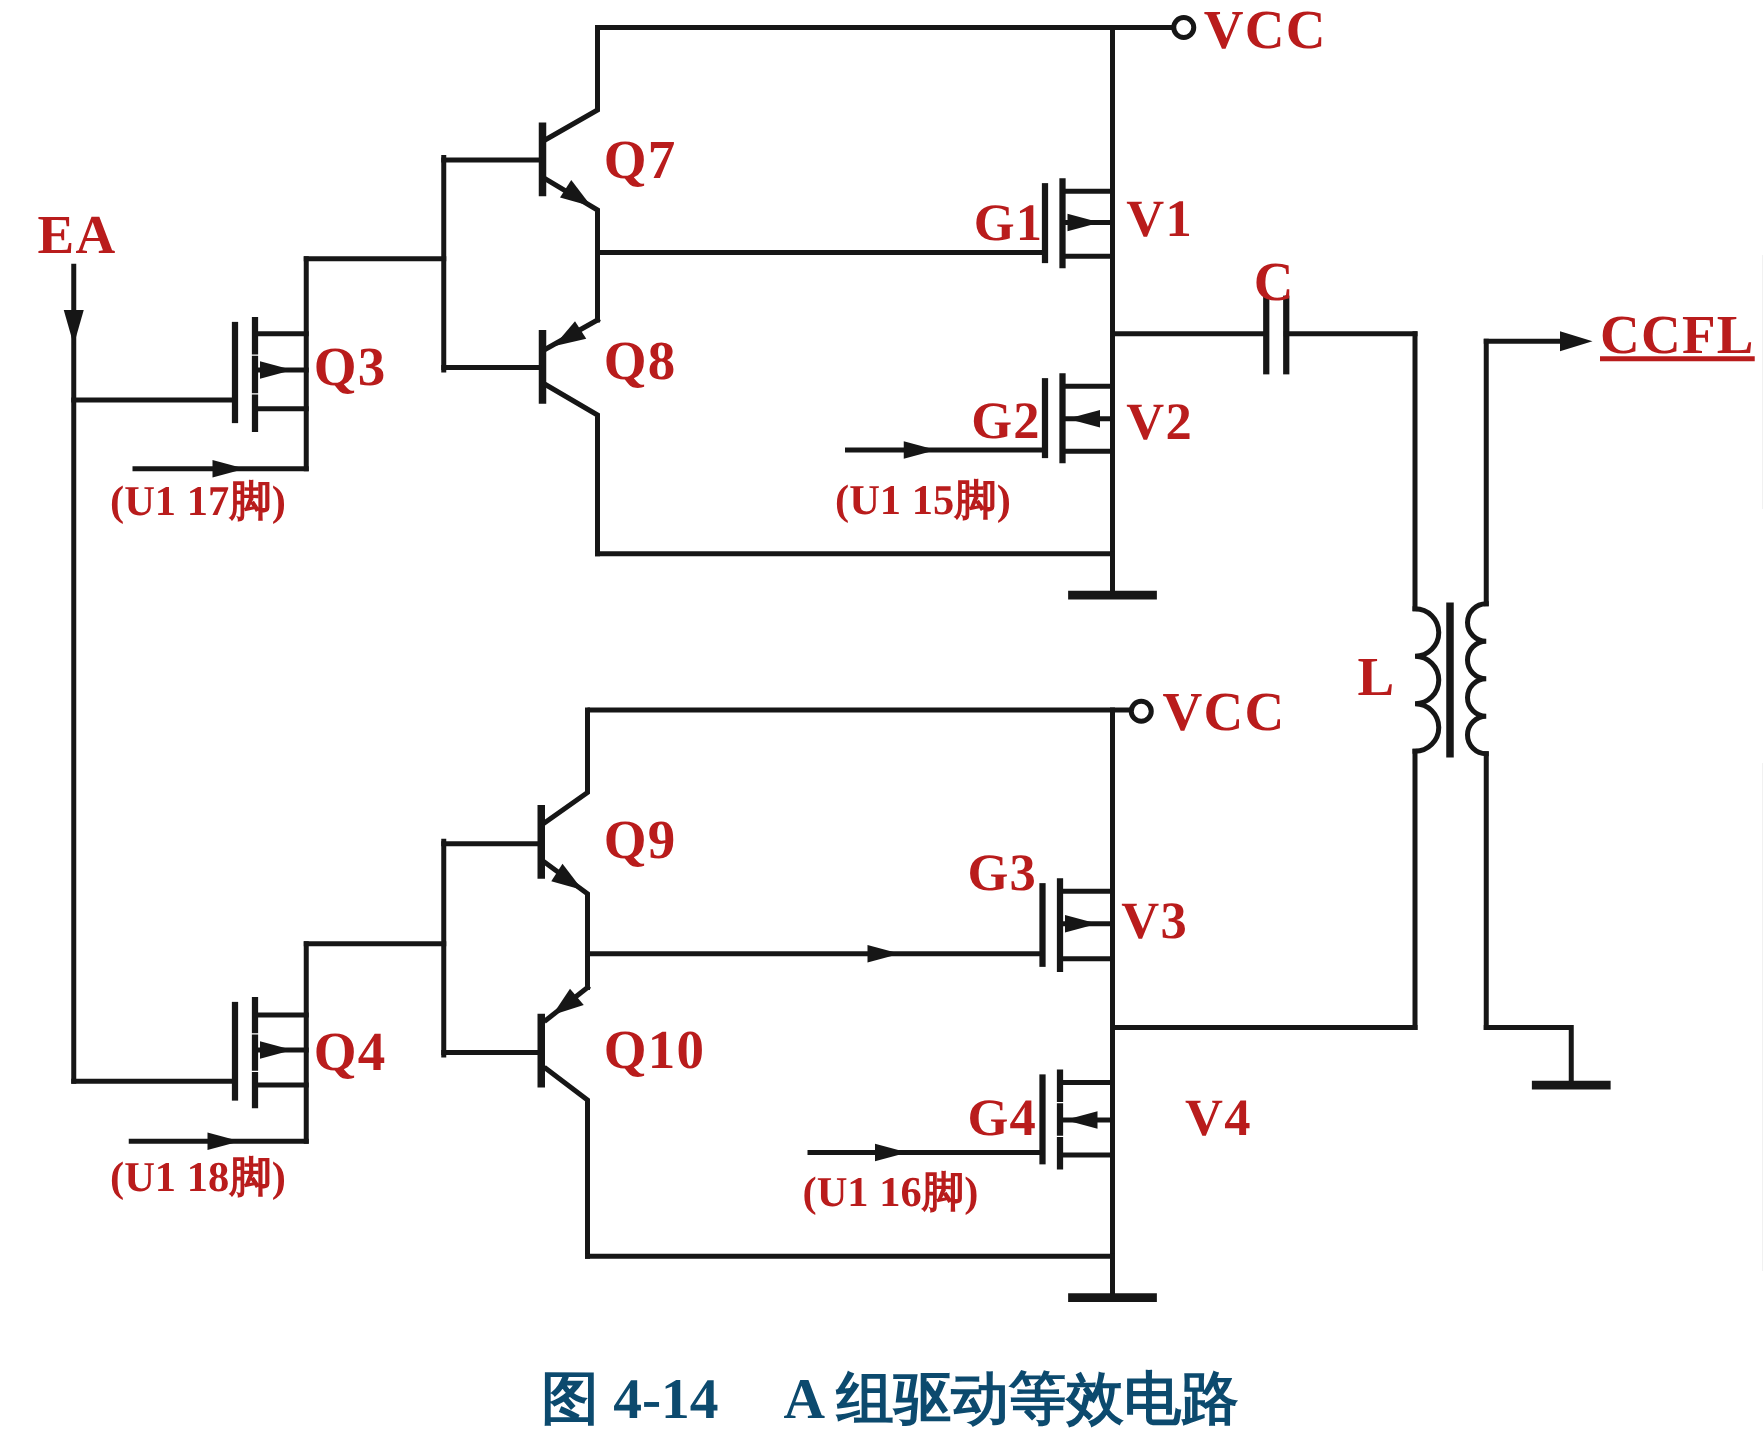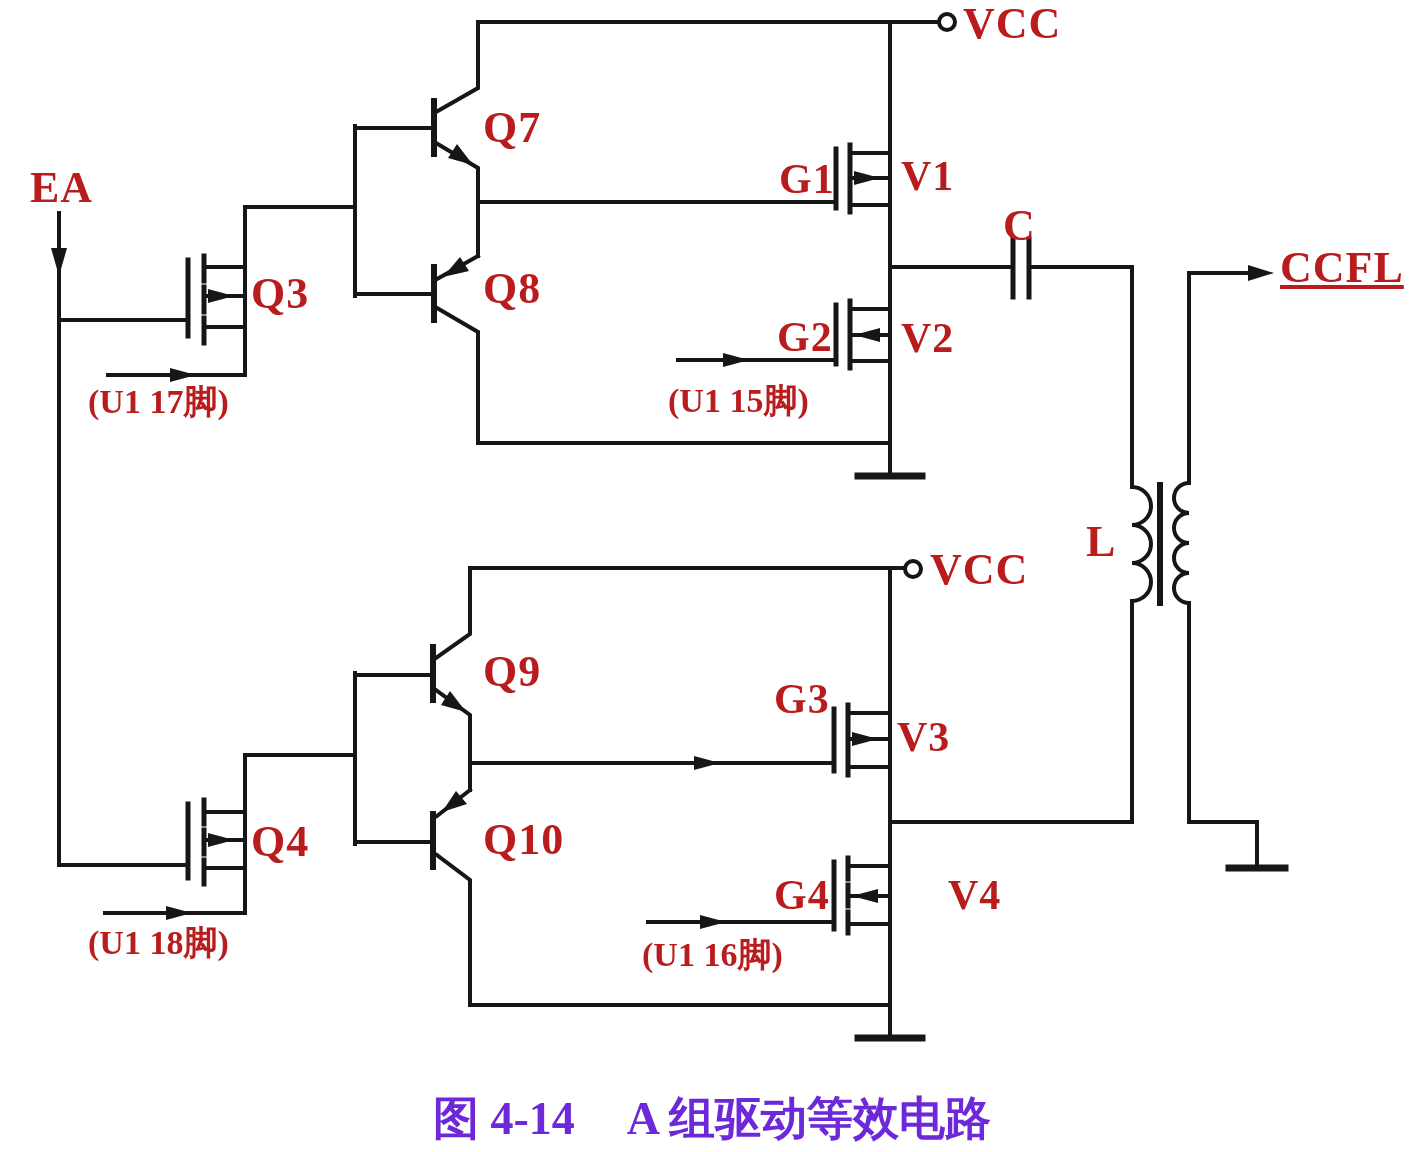--- a/index.html
+++ b/index.html
@@ -14,21 +14,21 @@
   .lbl{
     position:absolute;z-index:3;
     color:#b91c1c;font-weight:600;line-height:1;white-space:nowrap;
     letter-spacing:1px;
   }
   .lbl.big{font-size:44px;}
   .lbl.mid{font-size:42px;}
   .lbl.pin{font-size:34px;font-weight:700;letter-spacing:0;}
   .caption{
     position:absolute;z-index:3;left:433px;top:1088px;
-    font-size:46px;font-weight:700;color:#6d28d9;white-space:nowrap;
+    font-size:46px;font-weight:700;color:#0c4a6e;white-space:nowrap;
   }
   .caption .cap-title{margin-left:52px;}
   .watermark{
     position:absolute;z-index:1;left:515px;top:518px;
     color:#f5ab80;opacity:.92;text-align:left;
     font-family:"Liberation Sans","DejaVu Sans",sans-serif;
     font-weight:700;white-space:nowrap;
   }
   .watermark .wm-title{font-size:58px;letter-spacing:6px;line-height:1.05;}
   .watermark .wm-url{font-size:40px;letter-spacing:3px;line-height:1.0;margin-top:2px;}

